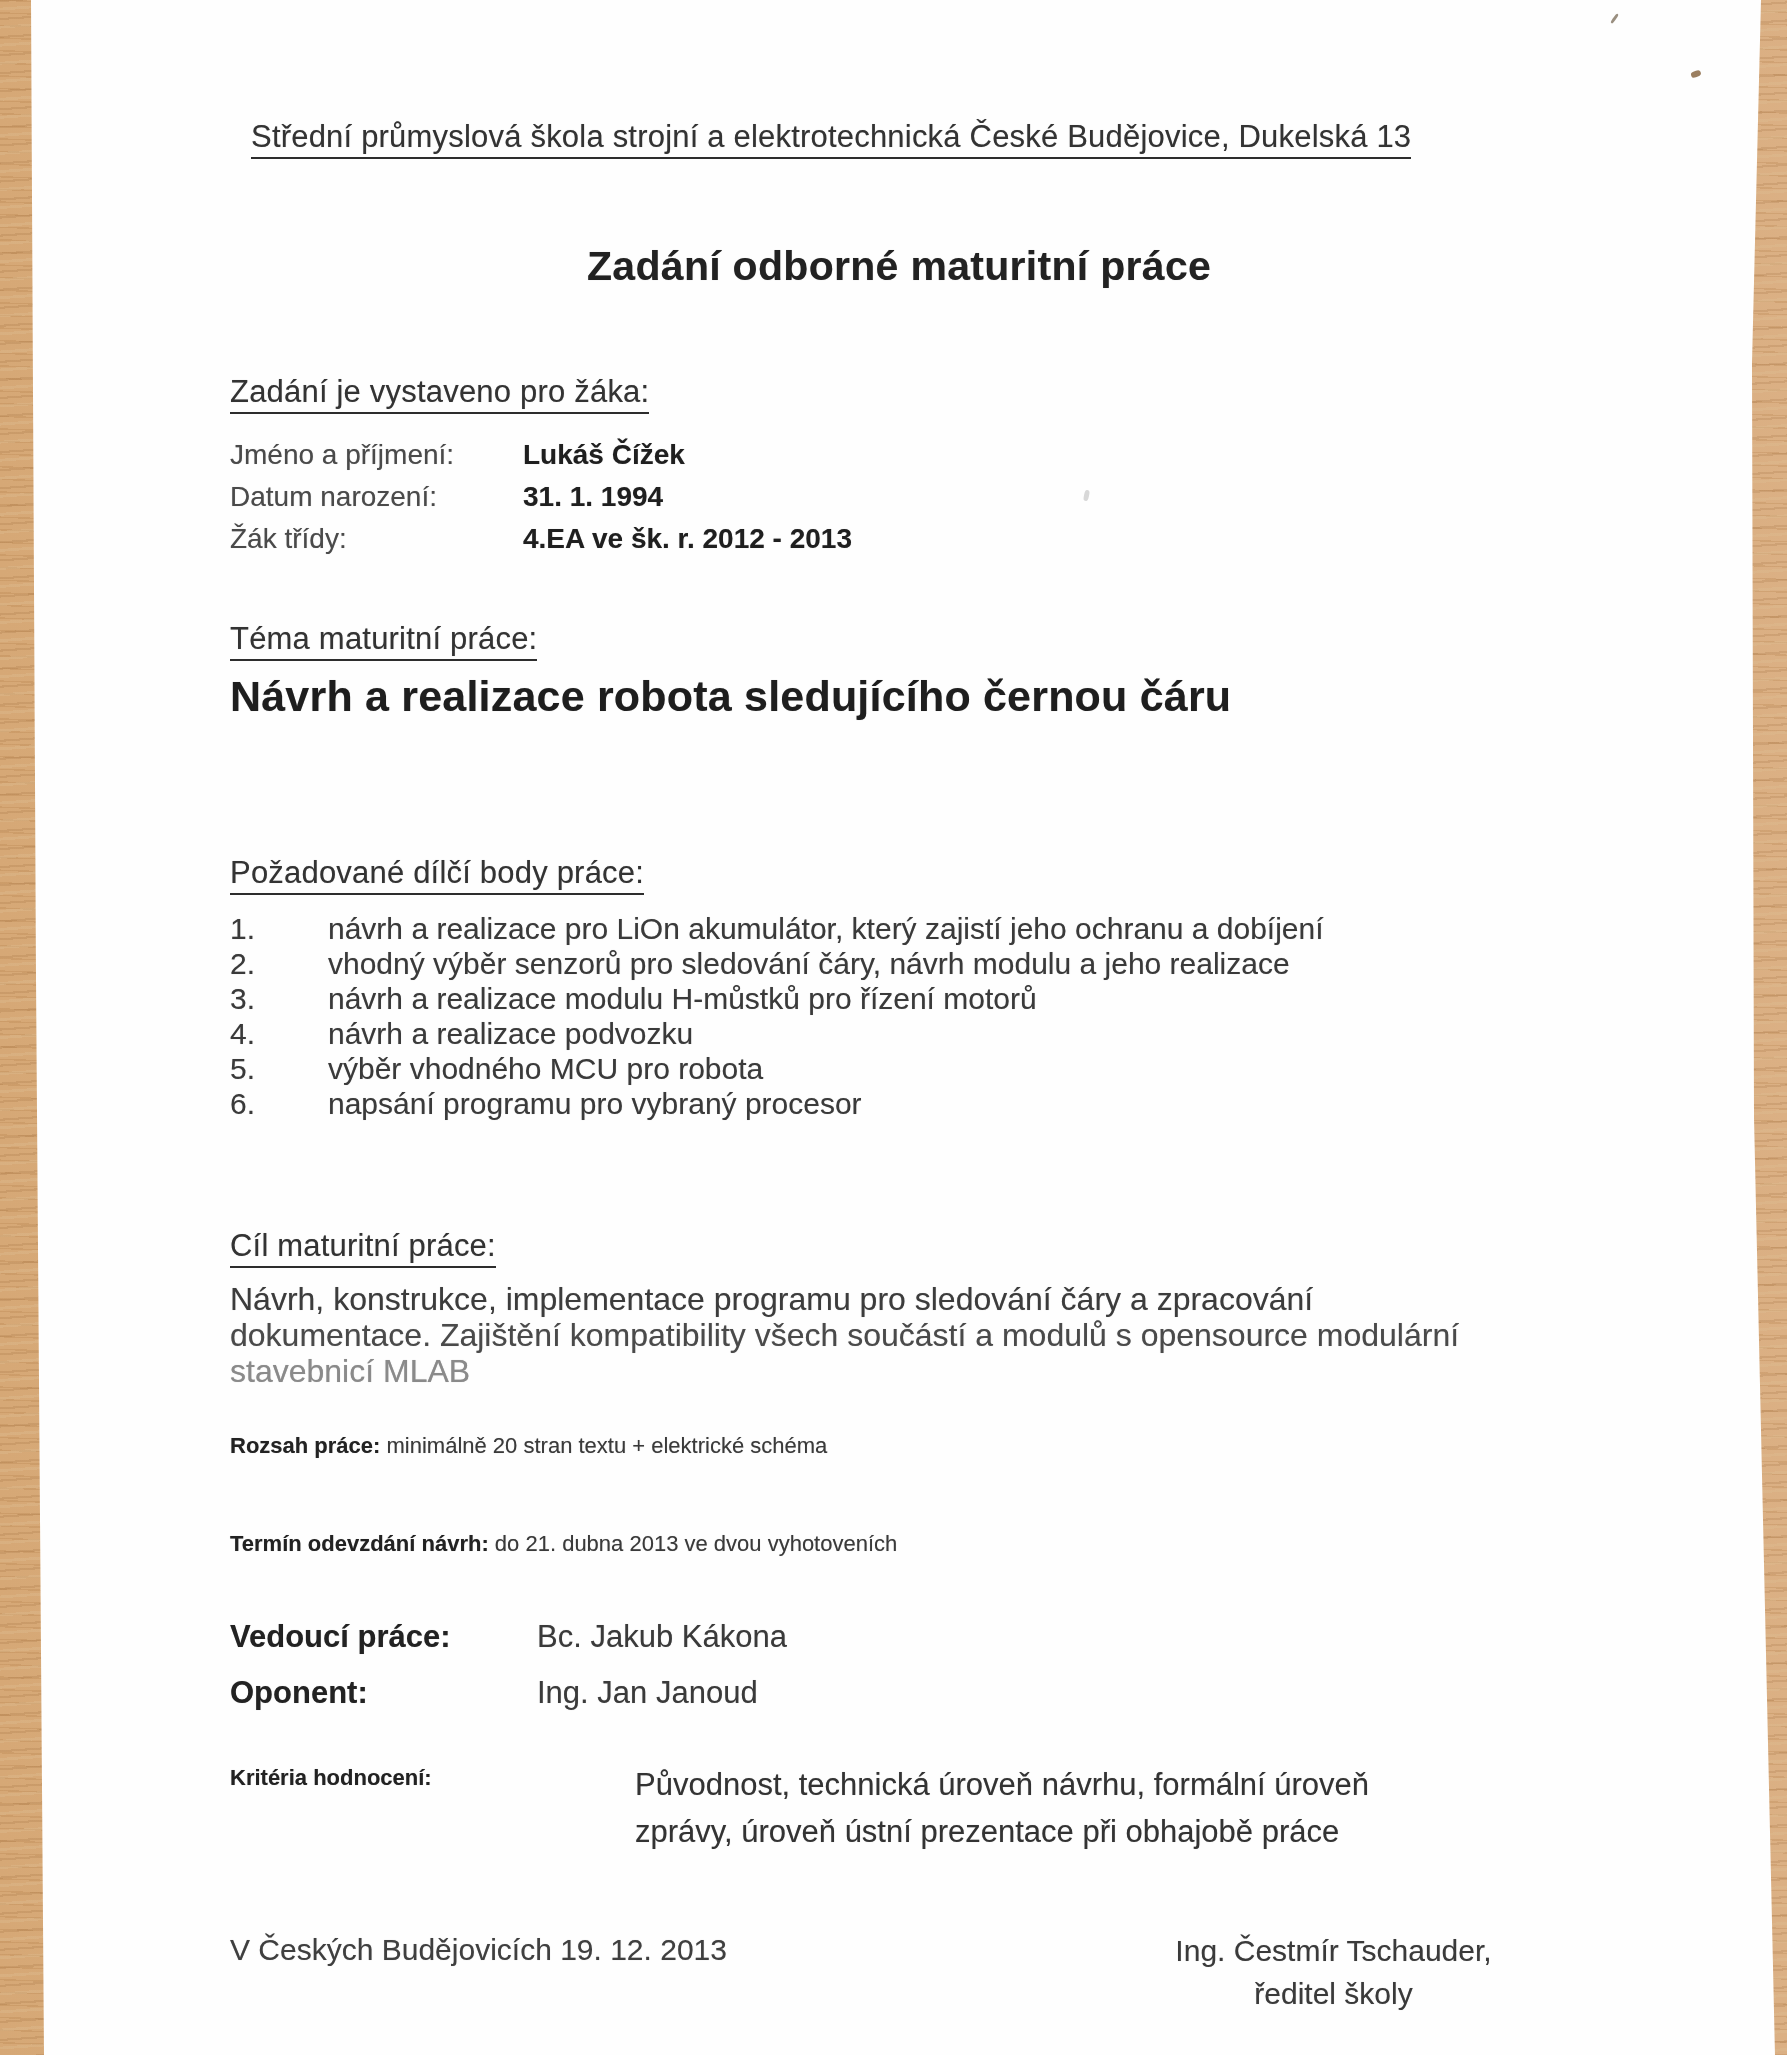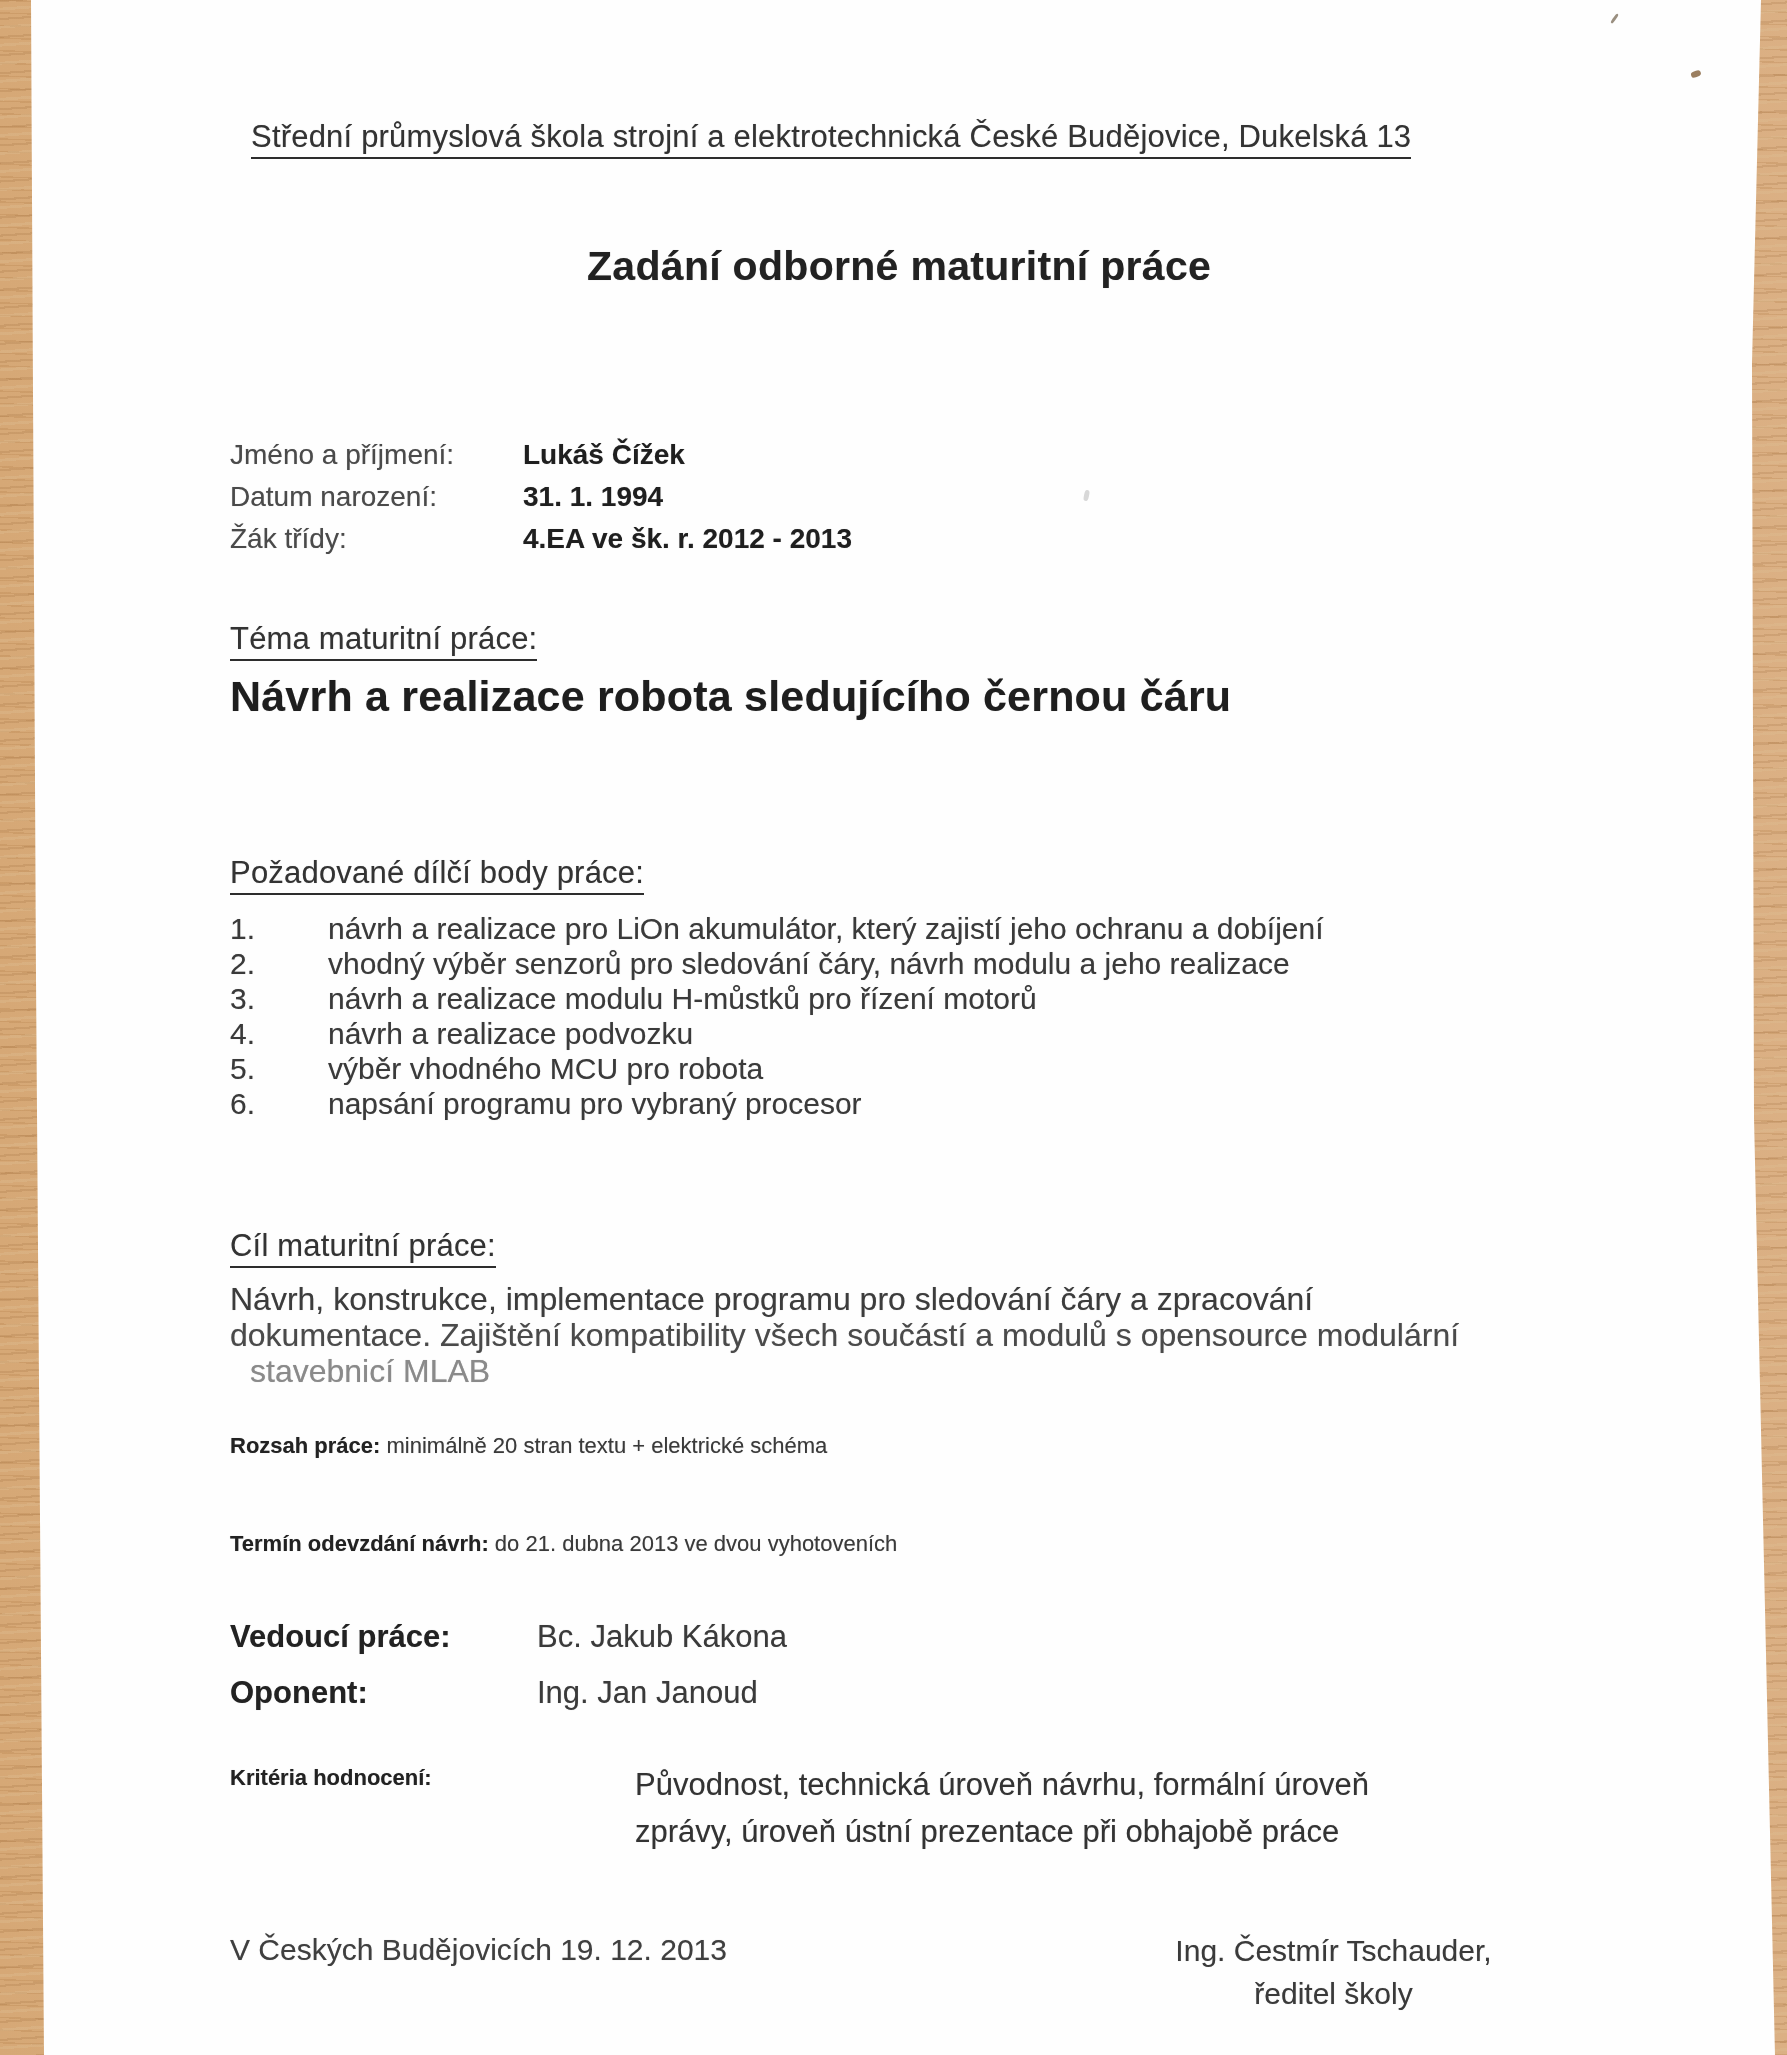--- a/index.html
+++ b/index.html
@@ -21,21 +21,21 @@
   .u{border-bottom:2.8px solid #2d2d2d;padding-bottom:2px;display:inline-block;}
   .h-section{font-size:31px;letter-spacing:0.2px;color:#333;}
   .doc-title{font-size:41px;font-weight:700;letter-spacing:0.3px;color:#222;}
   .topic-title{font-size:43px;font-weight:700;letter-spacing:0.2px;color:#1e1e1e;}
   .row{font-size:28px;line-height:42px;white-space:nowrap;}
   .row .lbl{display:inline-block;width:293px;color:#4a4a4a;}
   .row .val{font-weight:700;color:#1f1f1f;}
   .list-item{font-size:30px;line-height:35px;white-space:nowrap;color:#3a3a3a;}
   .list-item .num{display:inline-block;width:98px;}
   .para{font-size:32px;line-height:36px;white-space:nowrap;}
-  .fade1{color:#3c3c3c;} .fade2{color:#4a4a4a;} .fade3{color:#8a8a8a;margin-left:20px;}
+  .fade1{color:#3c3c3c;} .fade2{color:#4a4a4a;} .fade3{color:#8a8a8a;}
   .kv{font-size:22px;white-space:nowrap;}
   .kv .b{font-weight:700;color:#222;}
   .kv .v{color:#3a3a3a;}
   .sup-row{font-size:31px;white-space:nowrap;}
   .sup-row .lbl{display:inline-block;width:307px;font-weight:700;color:#222;}
   .sup-row .val{color:#3a3a3a;}
   .crit-line{font-size:31px;line-height:47px;color:#333;white-space:nowrap;}
   .footer-text{font-size:30px;color:#3f3f3f;white-space:nowrap;}
   .signer{width:391px;text-align:center;font-size:30px;line-height:43px;color:#3a3a3a;}
   .speck{position:absolute;border-radius:40%;}
@@ -45,20 +45,21 @@
 
 <div id="canvas">
   <div class="paper"></div>
 
   <div class="content">
 
     <div class="abs h-section u blur" style="left:251px;top:119px;">Střední průmyslová škola strojní a elektrotechnická České Budějovice, Dukelská 13</div>
 
     <div class="abs doc-title blur" style="left:587px;top:243px;">Zadání odborné maturitní práce</div>
 
+    <div class="abs h-section u blur" style="left:230px;top:374px;">Zadání je vystaveno pro žáka:</div>
 
     <div class="abs" style="left:230px;top:434px;">
       <div class="row blur">
         <span class="lbl">Jméno a příjmení:</span><span class="val">Lukáš Čížek</span>
       </div>
       <div class="row blur">
         <span class="lbl">Datum narození:</span><span class="val">31. 1. 1994</span>
       </div>
       <div class="row blur">
         <span class="lbl">Žák třídy:</span><span class="val">4.EA ve šk. r. 2012 - 2013</span>

